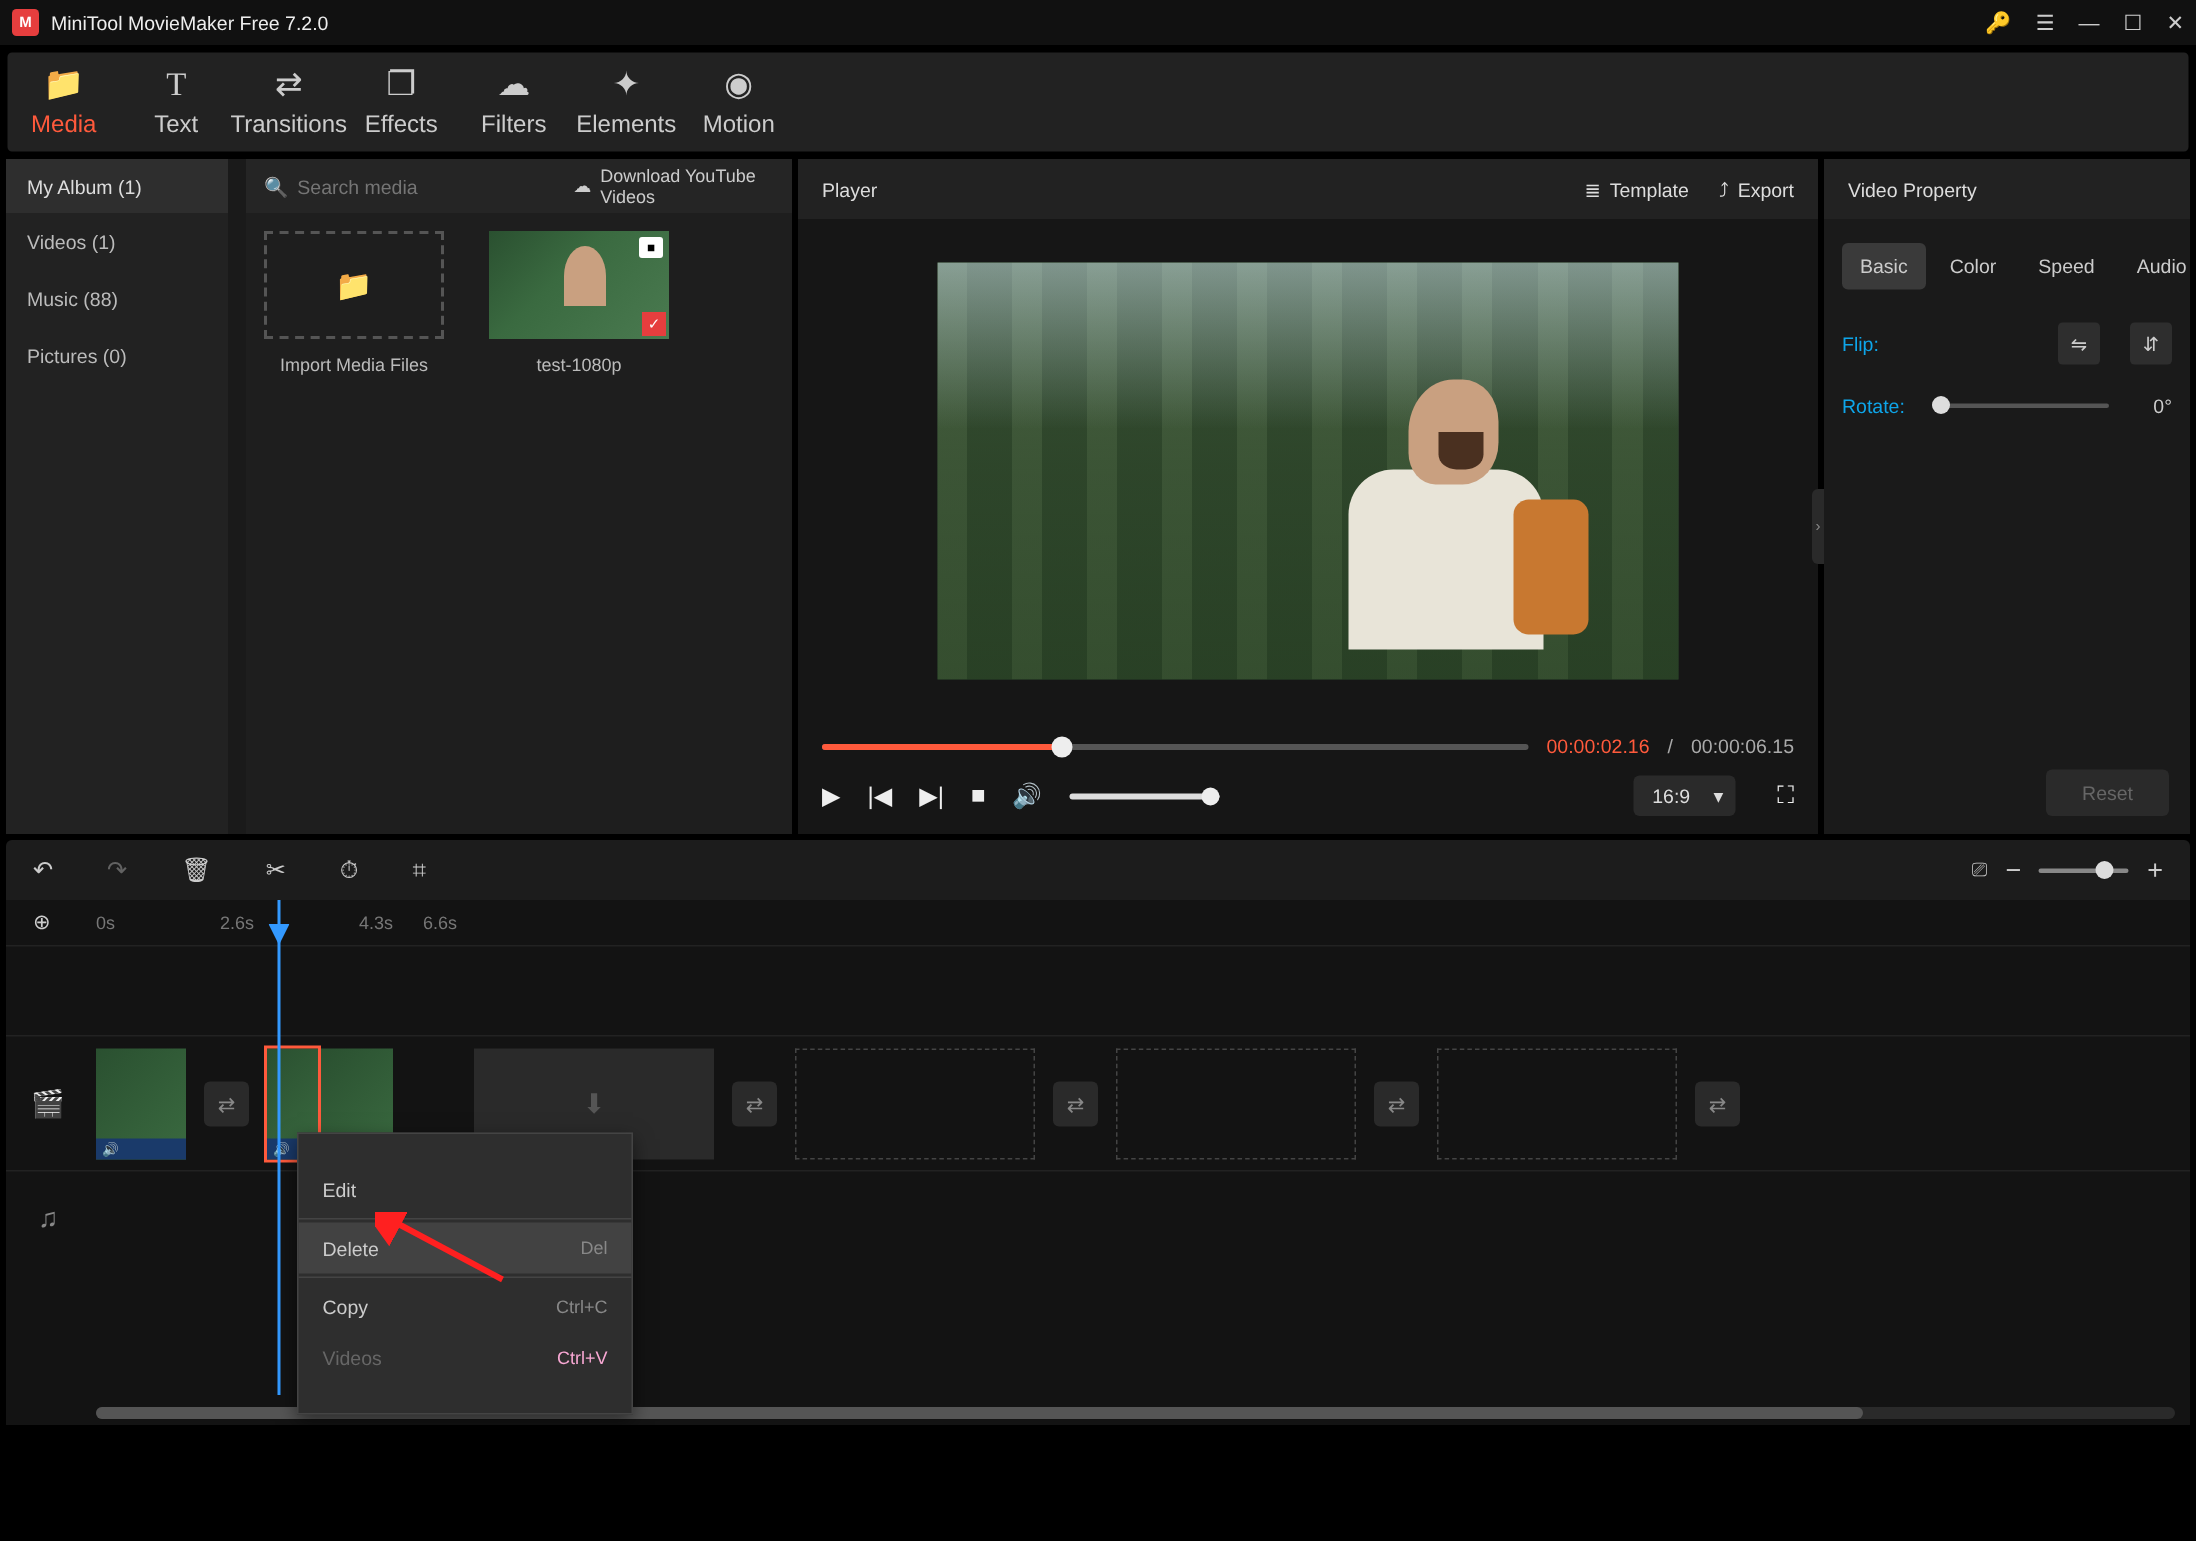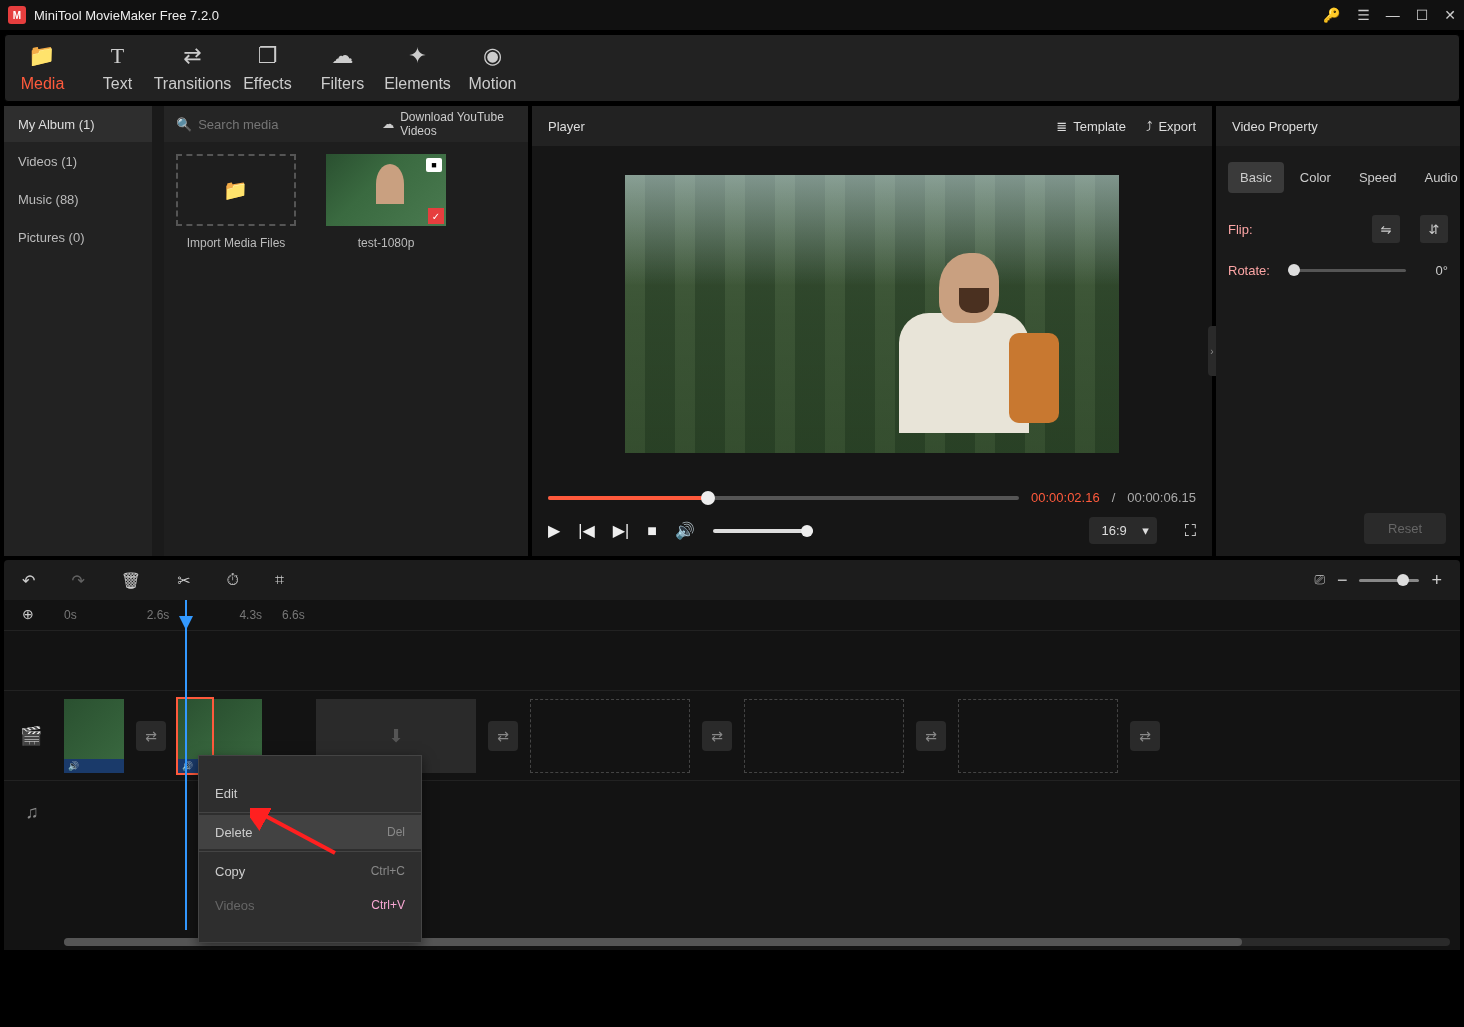--- a/index.html
+++ b/index.html
@@ -74,21 +74,21 @@
 .fullscrn { color: #eee; font-size: 16px; cursor: pointer; margin-left: 10px; }
 
 
 .proppanel { width: 244px; display: flex; flex-direction: column; }
 .prophead { height: 40px; display: flex; align-items: center; padding: 4px 16px; background: #222; color: #ddd; }
 .propbody { flex: 1; background: #1a1a1a; padding: 16px 12px; position: relative; }
 .proptabs { display: flex; gap: 4px; margin-bottom: 22px; }
 .proptab { padding: 8px 12px; color: #ccc; cursor: pointer; border-radius: 4px; font-size: 13px; }
 .proptab.active { background: #3a3a3a; }
 .proprow { display: flex; align-items: center; margin-bottom: 20px; }
-.proprow .plabel { width: 60px; color: #fca5a5; }
+.proprow .plabel { width: 60px; color: #0ea5e9; }
 .flipbtn { width: 28px; height: 28px; background: #2e2e2e; display: flex; align-items: center; justify-content: center; color: #ccc; cursor: pointer; margin-right: 20px; border-radius: 3px; }
 .rotslider { flex: 1; height: 3px; background: #555; border-radius: 2px; position: relative; margin-right: 12px; }
 .rotslider::before { content:''; position: absolute; left: 0; top: -5px; width: 12px; height: 12px; background: #ddd; border-radius: 50%; }
 .rotval { color: #ccc; width: 30px; text-align: right; }
 .resetbtn { position: absolute; bottom: 12px; right: 14px; background: #2a2a2a; color: #666; padding: 8px 24px; border-radius: 4px; cursor: pointer; }
 .expandtab { position: absolute; left: -8px; top: 180px; width: 8px; height: 50px; background: #2a2a2a; display: flex; align-items: center; justify-content: center; color: #888; font-size: 10px; cursor: pointer; border-radius: 4px 0 0 4px; }
 
 
 .tltoolbar { height: 40px; background: #1c1c1c; display: flex; align-items: center; padding: 0 18px; margin: 4px 4px 0; border-radius: 4px 4px 0 0; }
 .tlbtn { color: #ccc; font-size: 16px; cursor: pointer; margin-right: 36px; }

